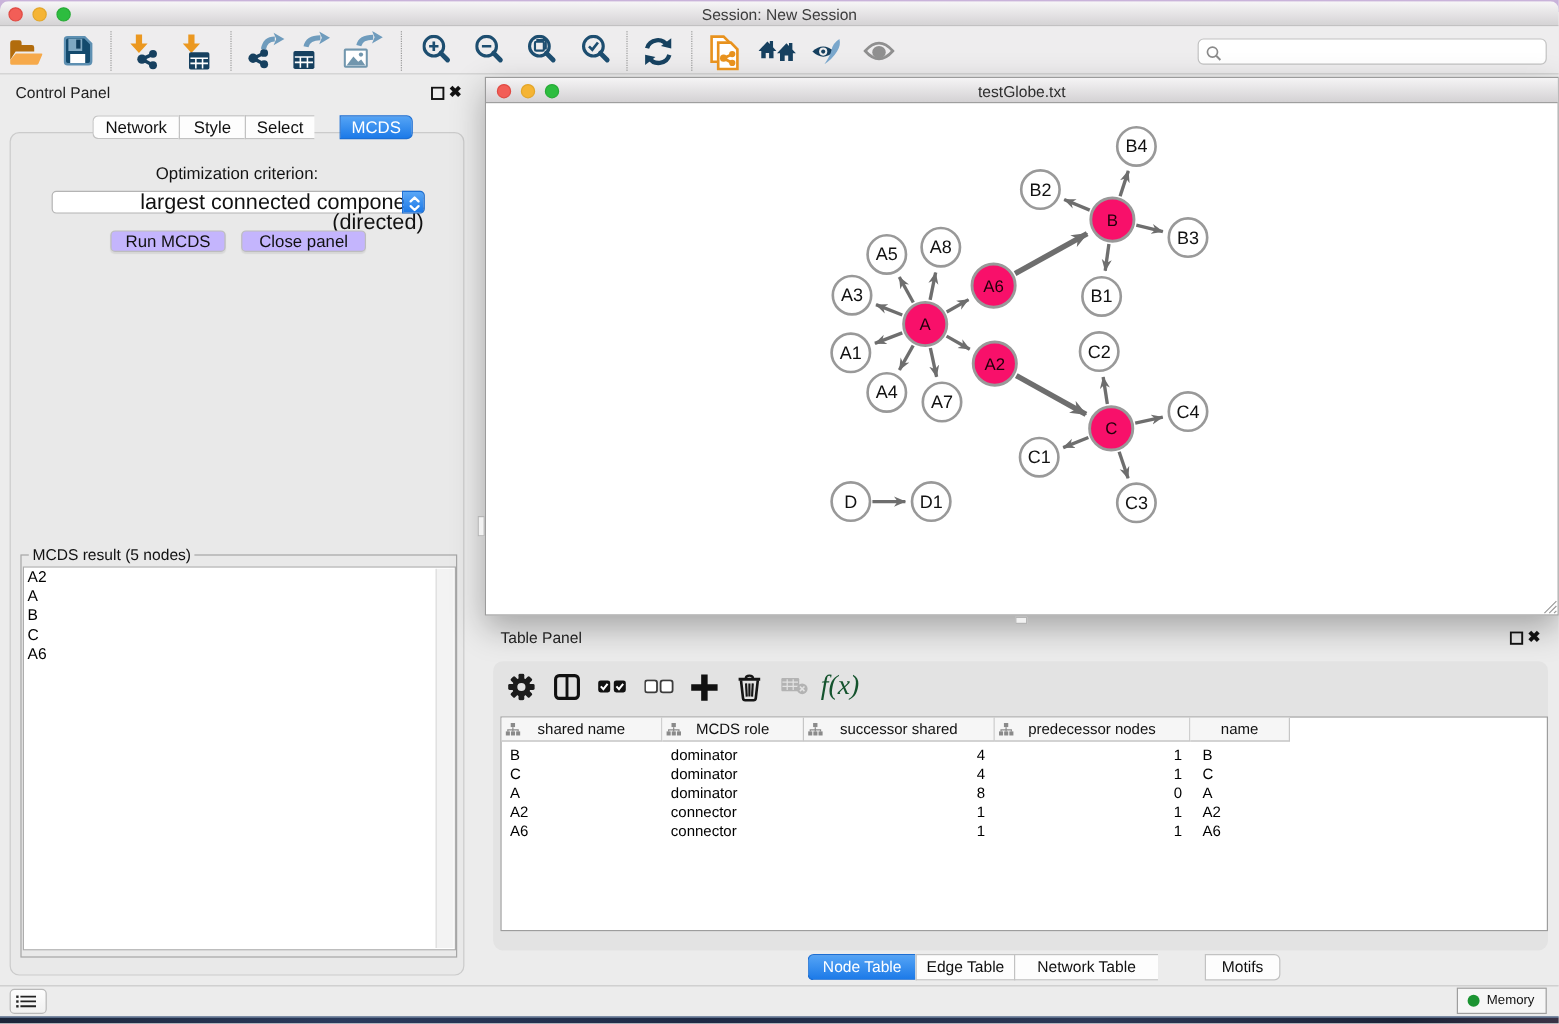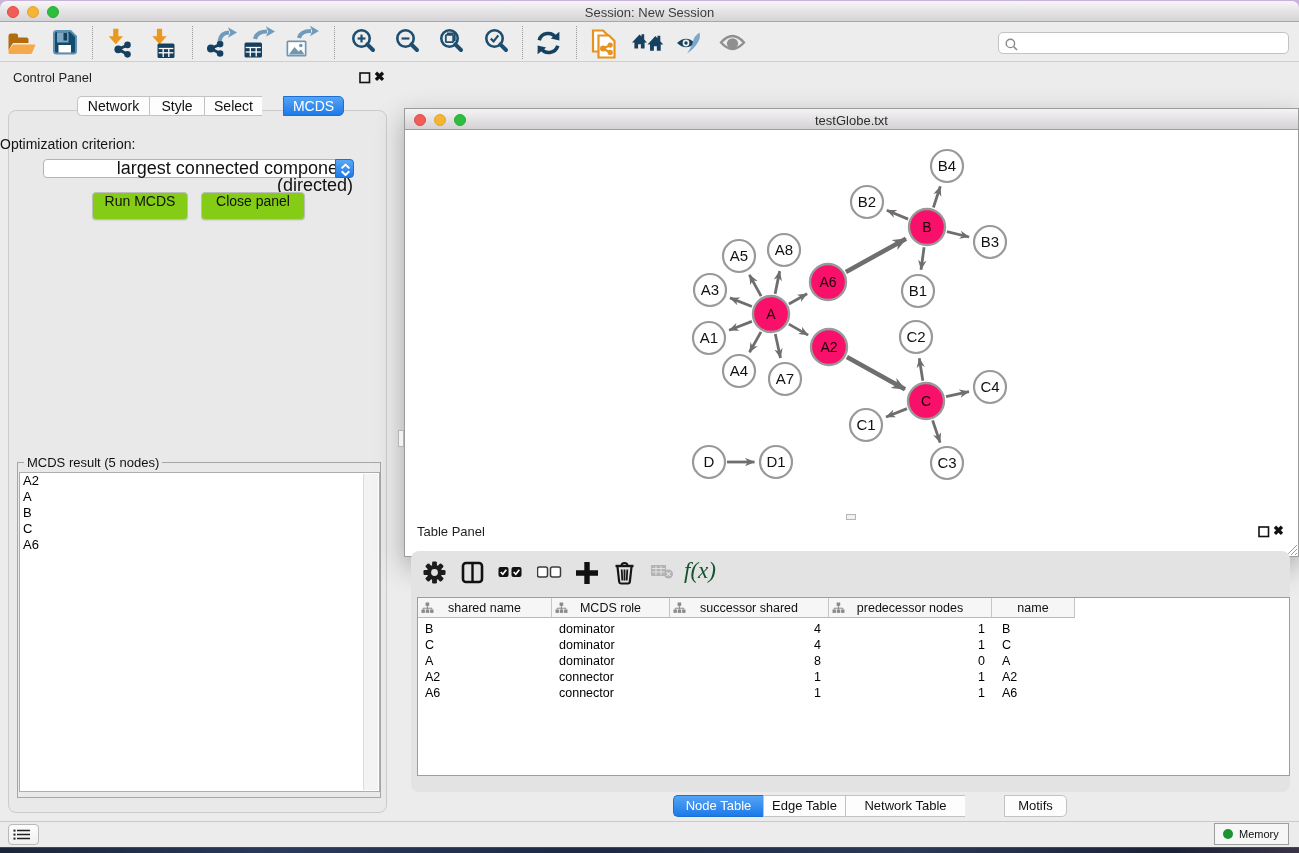--- a/index.html
+++ b/index.html
@@ -21,44 +21,44 @@
   
   #cp-title { position:absolute; left:13px; top:70px; font-size:13px; color:#1f1f1f; }
   #cp-panel { position:absolute; left:8px; top:110px; width:379px; height:703px;
     background:#e9e9e9; border:1px solid #cbcbcb; border-radius:8px; }
   #cp-tabs { position:absolute; left:77px; top:96px; height:20px; z-index:3; display:flex; }
   .tab { height:20px; line-height:18px; font-size:14px; color:#111; background:#fdfdfd;
     border:1px solid #c2c2c2; border-right:none; text-align:center; }
   .tab.first { border-radius:5px 0 0 5px; }
   .tab.last  { border-radius:0 5px 5px 0; border-right:1px solid #c2c2c2;margin-left:21px; }
   .tab.sel { background:linear-gradient(#55a4f5,#1c7ae8); color:#fff; border-color:#1c6fd4; }
-  #opt-label { position:absolute; left:0; top:136px; width:395px; text-align:left;
+  #opt-label { position:absolute; left:0; top:136px; width:395px; text-align:center;
     font-size:14px; color:#141414; }
   #dd { position:absolute; left:43px; top:159px; width:311px; height:19px; background:#fff;
     border:1px solid #b4b4b4; border-radius:4px; font-size:18px; color:#111;
     line-height:17px; padding-left:9px;text-align:right; }
   #dd .step { position:absolute; right:-1px; top:-1px; width:19px; height:19px;
     background:linear-gradient(#5aa7f6,#1d7ae8); border-radius:0 4px 4px 0;
     border:1px solid #1c6fd4; }
   #dd .step svg { position:absolute; left:2px; top:2px; }
-  .btn { position:absolute; height:28px; background:#84cc16;
+  .btn { position:absolute; height:18px; background:#c4b5fd;
     border:1px solid #bdbdbd; border-radius:4px; font-size:14px; color:#111;
     text-align:center; line-height:16px; box-shadow:0 1px 1px rgba(0,0,0,0.08); }
   #fs { position:absolute; left:17px; top:462px; width:364px; height:336px;
     border:1px solid #a6a6a6; }
   #fs-legend { position:absolute; left:6px; top:-8px; background:#e9e9e9; padding:0 3px;
     font-size:13px; color:#111; }
   #fs-list { position:absolute; left:1px; top:9px; width:361px; height:320px; background:#fff;
     border:1px solid #adadad; font-size:13px; color:#000; }
   #fs-list .sb { position:absolute; right:1px; top:1px; width:15px; height:316px;
     background:#f3f3f3; border-left:1px solid #dcdcdc; }
   #fs-list div.it { padding-left:3px; height:16px; line-height:16px; }
   
   #netwin { position:absolute; left:404px; top:64px; width:895px; height:449px;
-    background:#fff; border:1px solid #9b9b9b; box-shadow:0 10px 26px rgba(0,0,0,0.30);margin-top:44px; }
+    background:#fff; border:1px solid #9b9b9b; box-shadow:0 10px 26px rgba(0,0,0,0.30); }
   #netwin .wtitle { position:absolute; left:0; top:0; width:100%; height:21px;
     background:linear-gradient(#f5f4f5,#d4d2d4); border-bottom:1px solid #9f9f9f; }
   #netwin .wtitle .txt { position:absolute; top:4px; width:100%; text-align:center;
     font-size:13px; color:#2e2e2e; }
   #graph { position:absolute; left:0; top:22px; }
   #grip { position:absolute; right:0px; bottom:0px; width:13px; height:13px; }
   
   #tp-title { position:absolute; left:417px; top:524px; font-size:13px; color:#1f1f1f; }
   #tp-box { position:absolute; left:411px; top:551px; width:879px; height:241px;
     background:#e3e3e3; border-radius:8px; }

